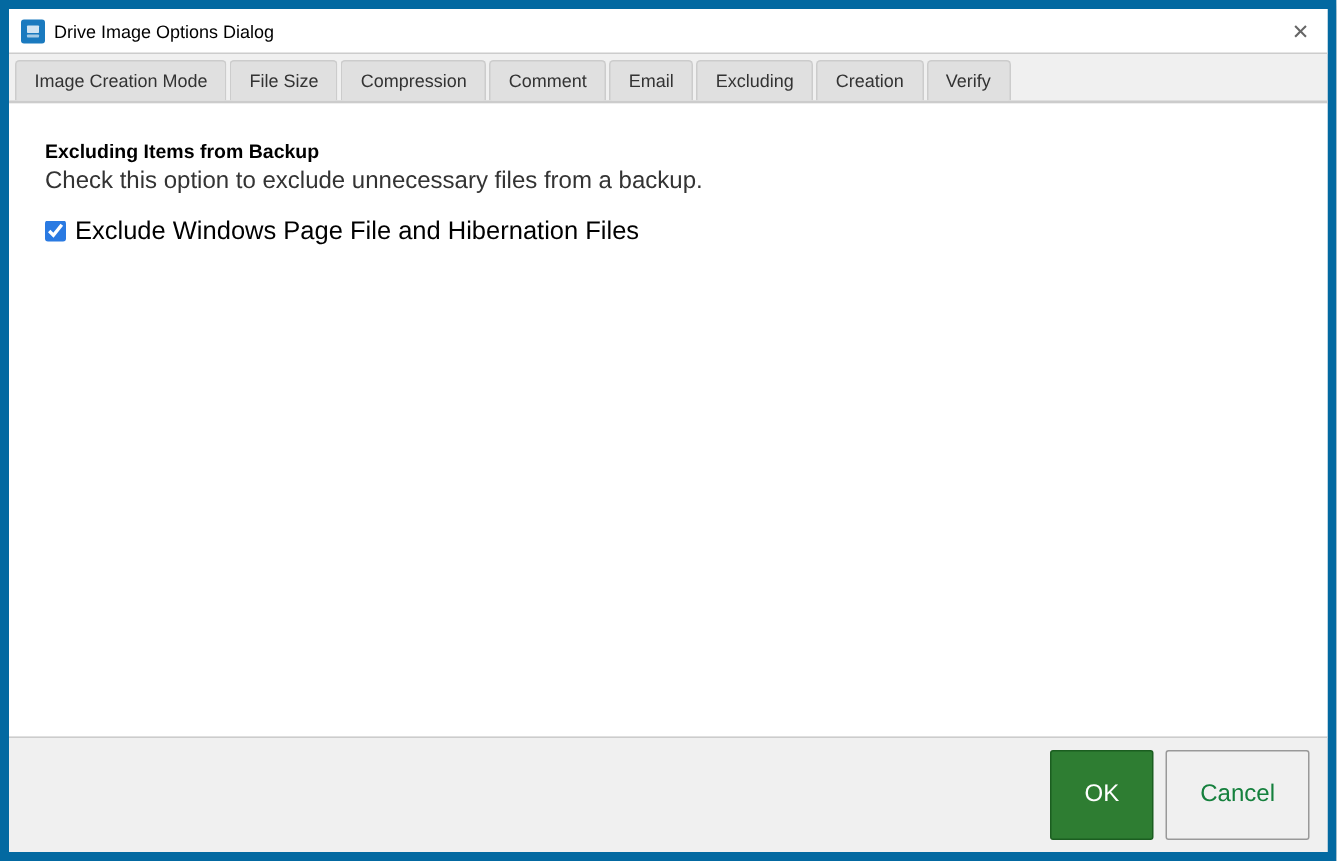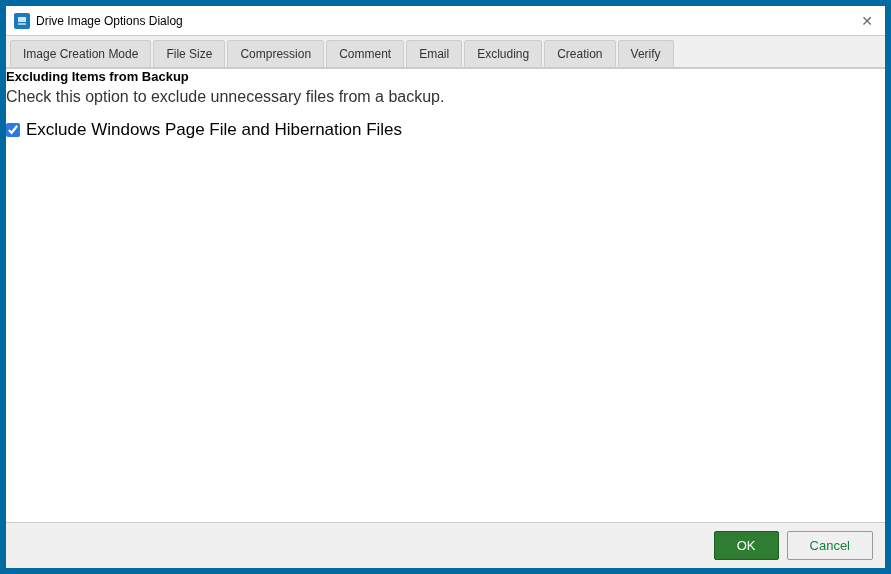--- a/index.html
+++ b/index.html
@@ -105,21 +105,21 @@
       border-bottom: 2px solid #fff;
       margin-bottom: -2px;
       font-weight: normal;
       color: #000;
       z-index: 1;
     }
 
     .content-area {
       flex: 1;
       background: #fff;
-      padding: 0;
+      padding: 24px;
       overflow-y: auto;
     }
 
     .section-title {
       font-weight: bold;
       font-size: 13px;
       margin-bottom: 4px;
     }
 
     .section-desc {
@@ -152,24 +152,24 @@
       justify-content: flex-end;
       align-items: center;
       padding: 8px 12px;
       background: #f0f0f0;
       border-top: 1px solid #ccc;
       gap: 8px;
       flex-shrink: 0;
     }
 
     .btn {
-      padding: 6px 22px;
+      padding: 20px 22px;
       border: 1px solid #999;
       cursor: pointer;
-      font-size: 13px;
+      font-size: 16px;
       border-radius: 2px;
     }
 
     .btn-ok {
       background: #2e7d32;
       color: #fff;
       border-color: #1b5e20;
     }
 
     .btn-cancel {

